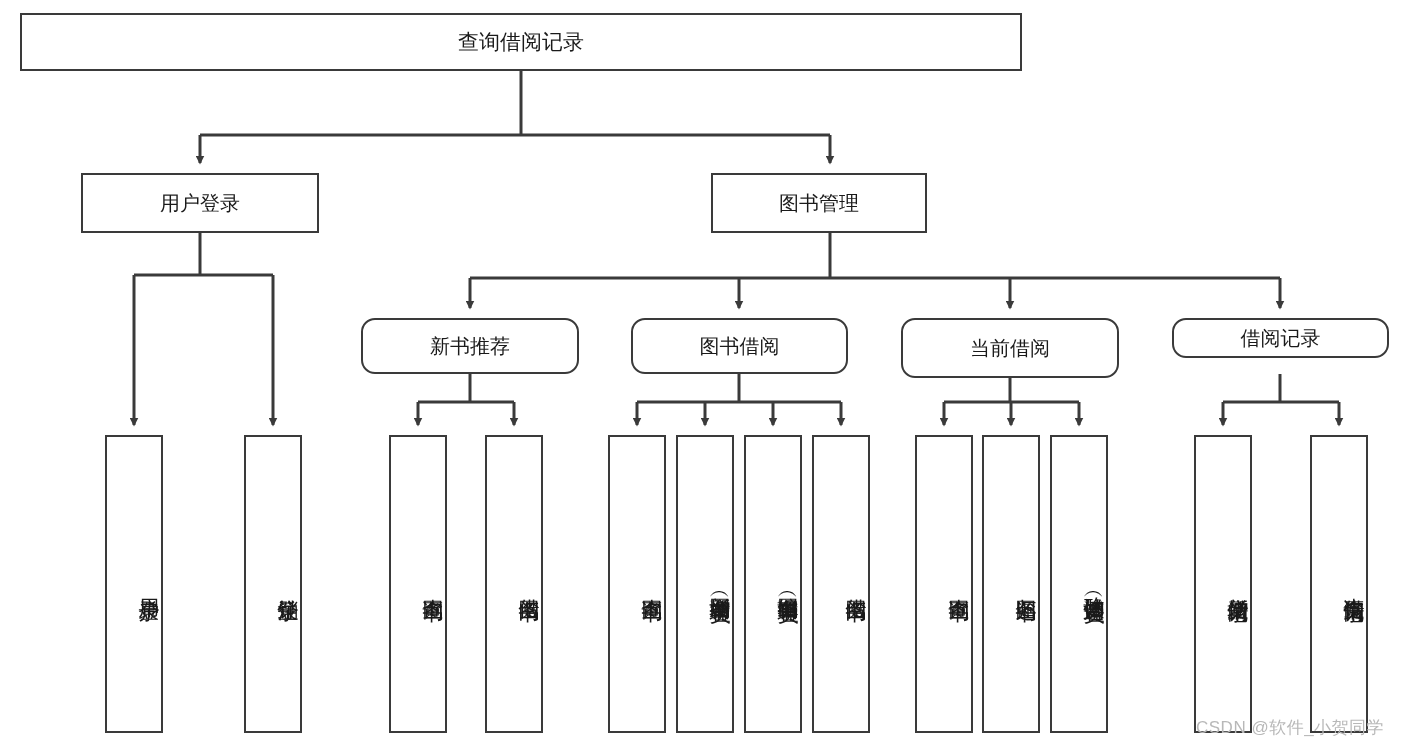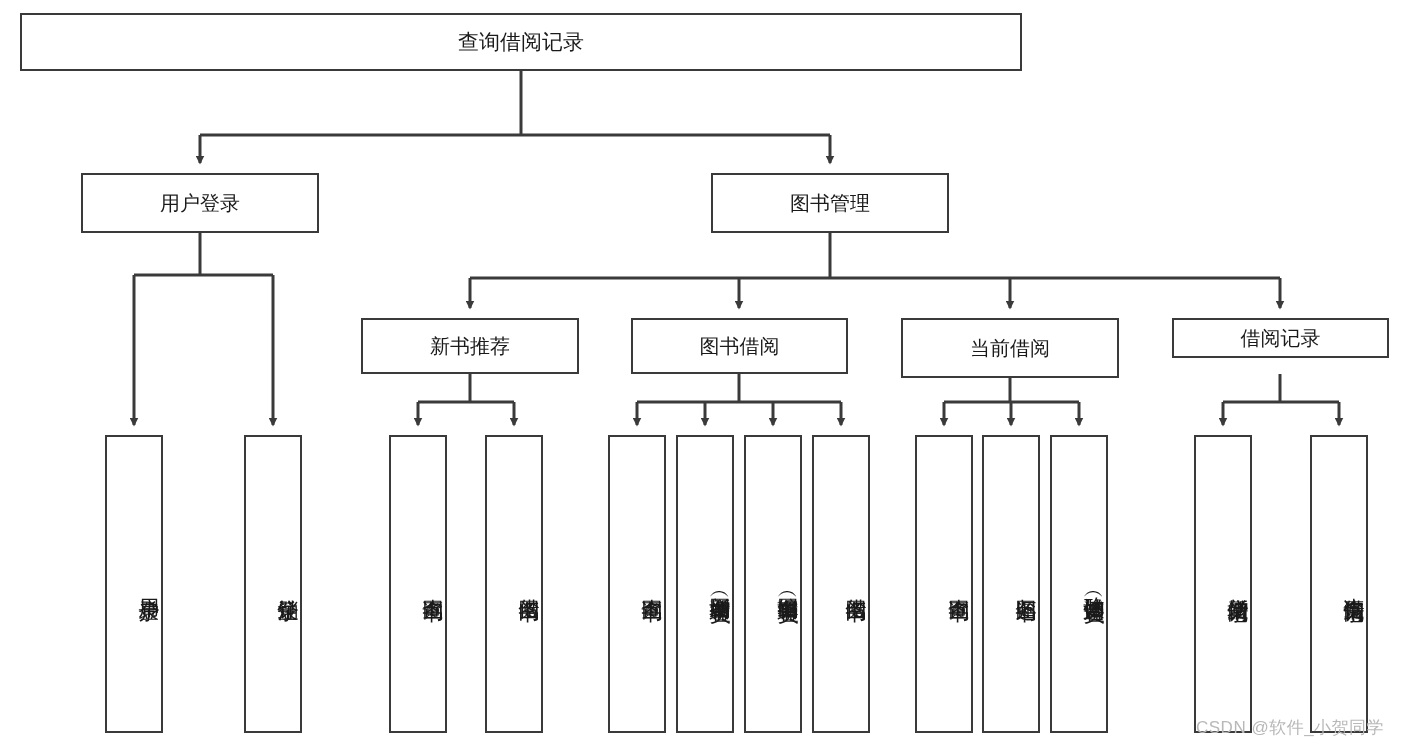--- a/index.html
+++ b/index.html
@@ -38,20 +38,21 @@
     text-align: center;
   }
   .node.root {
     font-size: 21px;
   }
   .node.lvl2 {
     font-size: 20px;
   }
   .node.lvl3 {
     font-size: 20px;
+    border-radius: 14px;
   }
   .node.leaf {
     writing-mode: vertical-rl;
     text-orientation: upright;
     font-size: 21px;
     letter-spacing: 1px;
     padding: 6px 0;
     align-items: flex-start;
     justify-content: center;
   }
@@ -119,21 +120,21 @@
   </svg>
 
   <div class="node root" style="left:20px; top:13px; width:1002px; height:58px;">
     <span>查询借阅记录</span>
   </div>
 
   <div class="node lvl2" style="left:81px; top:173px; width:238px; height:60px;">
     <span>用户登录</span>
   </div>
 
-  <div class="node lvl2" style="left:711px; top:173px; width:238px; height:60px;">
+  <div class="node lvl2" style="left:711px; top:173px; width:216px; height:60px;">
     <span>图书管理</span>
   </div>
 
   <div class="node lvl3" style="left:361px; top:318px; width:218px; height:56px;">
     <span>新书推荐</span>
   </div>
 
   <div class="node lvl3" style="left:631px; top:318px; width:217px; height:56px;justify-content:center;">
     <span>图书借阅</span>
   </div>

